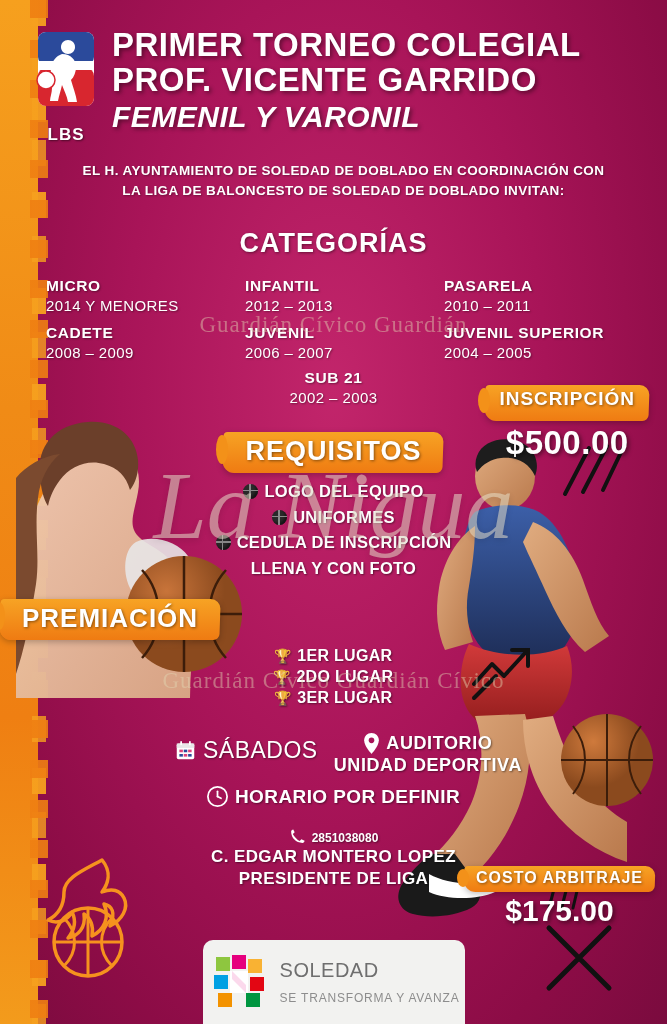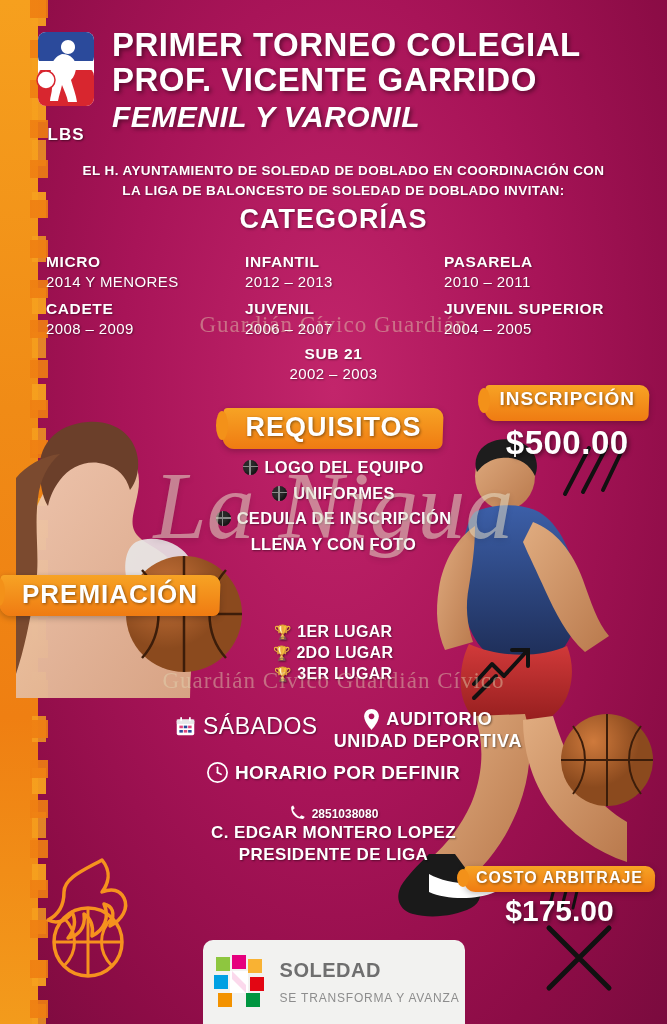--- a/index.html
+++ b/index.html
@@ -82,21 +82,21 @@
     transform: skewX(-2deg);
     box-shadow: 0 2px 6px rgba(0,0,0,.25);
     z-index: -1;
   }
   .banner:after {
     content: ""; position: absolute; left: -7px; top: 3px; width: 12px; height: 70%;
     background: #f39119; border-radius: 50%; z-index: -1;
   }
   .center { text-align: center; }
 
-  .sec-categorias { margin-top: 0; position: relative; }
+  .sec-categorias { margin-top: 24px; position: relative; }
   .sec-categorias .banner { font-size: 27px; }
 
   .cat-grid {
     position: relative;
     display: grid; grid-template-columns: repeat(3, 1fr);
     margin: 12px 24px 0 46px; row-gap: 10px; text-align: left;
   }
   .cat-name {
     color: #fff; font-weight: bold; font-size: 15.5px; letter-spacing: .6px;
     text-shadow: 1px 1px 2px rgba(0,0,0,.4);
@@ -199,21 +199,21 @@
 
   
   .muni {
     position: absolute; left: 50%; transform: translateX(-50%); bottom: 0;
     width: 262px; height: 84px; background: #f2f2f0;
     border-radius: 10px 10px 0 0;
     display: flex; align-items: center; justify-content: center; gap: 10px;
     z-index: 7;
   }
   .muni-text { line-height: 1.02; }
-  .muni-t1 { color: #6f6f6f; font-weight: bold; font-size: 20px; letter-spacing: .5px; }
+  .muni-t1 { color: #6f6f6f; font-weight: normal; font-size: 20px; letter-spacing: .5px; }
   .muni-t2 { color: #6f6f6f; font-weight: bold; font-size: 20px; letter-spacing: .5px; }
   .muni-t3 { color: #8d8d8d; font-weight: normal; font-size: 12px; letter-spacing: .8px; margin-top: 12px; }
 
   
   .player-left {
     position: absolute; left: 16px; top: 418px; width: 230px; height: 280px; z-index: 2;
   }
   .player-right {
     position: absolute; right: -10px; top: 430px; width: 320px; height: 500px; z-index: 2;
   }

